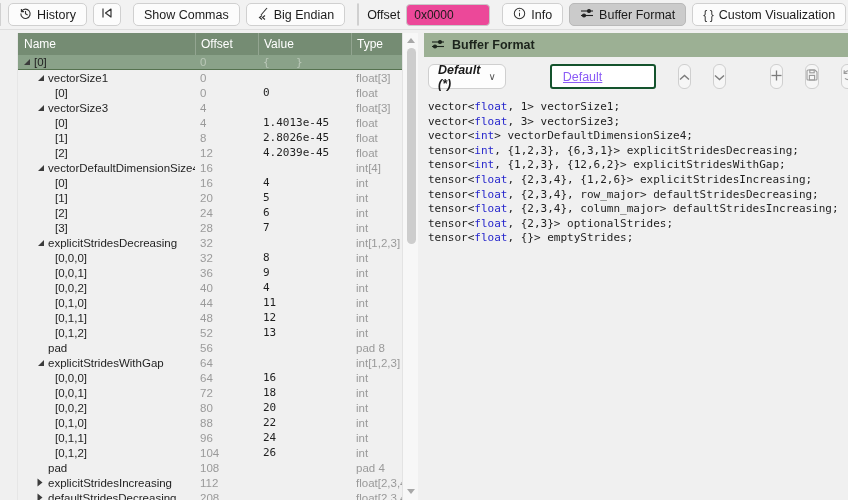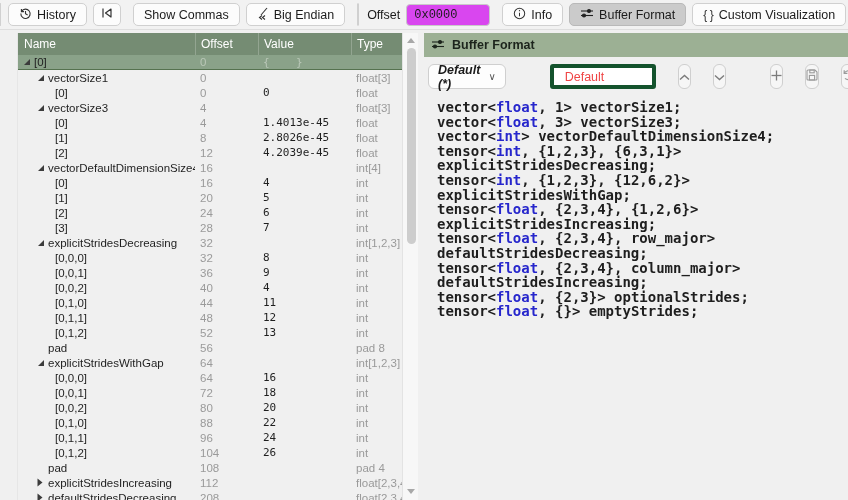--- a/index.html
+++ b/index.html
@@ -18,21 +18,21 @@
   .btn.active { background:#cbcbcb; border-color:#b9b9b9; }
   .btn svg { flex:0 0 auto; }
   .sliver { width:5px; height:23px; background:#fcfcfc; border:1px solid #d0d0d0;
     border-left:none; border-radius:0 5px 5px 0; margin-right:1px; }
   .sep { width:1px; height:20px; background:#d9d9d9; }
   .segmented { display:flex; border:1px solid #d0d0d0; border-radius:5px;
     overflow:hidden; background:#fff; height:23px; }
   .seg { display:flex; align-items:center; padding:0 11px; font-size:12.5px; color:#1b1b1b; }
   .lbl { font-size:12.5px; color:#1b1b1b; margin-left:2px; }
   .offset-input { width:84px; height:22px; border:1px solid #c9c9c9; border-radius:4px;
-    background:#d946ef; font-size:12px; font-family:Liberation Mono, monospace;
+    background:#ec4899; font-size:12px; font-family:Liberation Sans, sans-serif;
     padding:0 7px; color:#1b1b1b; }
 
   
   .tree-panel { position:absolute; left:17px; top:33px; width:399px; bottom:0; overflow:hidden;
     border-left:1px solid #e6e6e6; }
   .thead { display:grid; grid-template-columns:177px 63px 93px 1fr; height:22px;
     background:#758c73; color:#fff; font-size:12px; align-items:center; }
   .thead .th { padding-left:5px; border-left:1px solid rgba(255,255,255,0.22); height:100%;
     display:flex; align-items:center; }
   .thead .th:first-child { border-left:none; padding-left:6px; }
@@ -63,27 +63,27 @@
   
   .right-panel { position:absolute; left:421px; top:33px; right:0; bottom:0; background:#f0f0f0; }
   .panel-header { margin-left:3px; height:24px; background:#9cb094;
     display:flex; align-items:center; gap:7px; padding:0 7px;
     font-size:12.5px; font-weight:bold; color:#1c241c; }
   .panel-toolbar { display:flex; align-items:center; gap:22px; padding:7px 4px 5px 4px; margin-left:3px; }
   .preset-dd { display:inline-flex; align-items:center; gap:8px; height:25px; padding:0 9px;
     background:#fdfdfd; border:1px solid #cfcfcf; border-radius:6px;
     font-size:12.5px; font-weight:bold; font-style:italic; color:#1b1b1b; }
   .preset-dd .chev { font-weight:normal; font-style:normal; color:#555; font-size:10px; }
-  .preset-input { width:106px; height:25px; background:#fff; border:4px solid #14532d;
+  .preset-input { width:106px; height:25px; background:#fff; border:2px solid #14532d;
     border-radius:3px; font-size:12.5px; font-family:"Liberation Sans",sans-serif;
-    padding:0 11px; color:#ef4444; }
+    padding:0 11px; color:#8b5cf6;text-decoration:underline; }
   .ibtn { width:38px; height:25px; display:inline-flex; align-items:center; justify-content:center;
     background:#f6f6f6; border:1px solid #cfcfcf; border-radius:6px; color:#7c7c7c; }
-  .code { margin-left:11px; padding:6px 0 0 5px; font-family:"DejaVu Sans Mono", monospace;
-    font-size:14px; line-height:14.6px; color:#1e1e1e;font-weight:bold; }
+  .code { margin-left:2px; padding:6px 0 0 5px; font-family:"DejaVu Sans Mono", monospace;
+    font-size:11px; line-height:14.6px; color:#1e1e1e; }
   .code .kw { color:#2626cc; }
 </style>
 </head>
 <body>
 
 <div class="app">
 
   <div class="toolbar">
     <div class="sliver"></div>
     <button class="btn">

